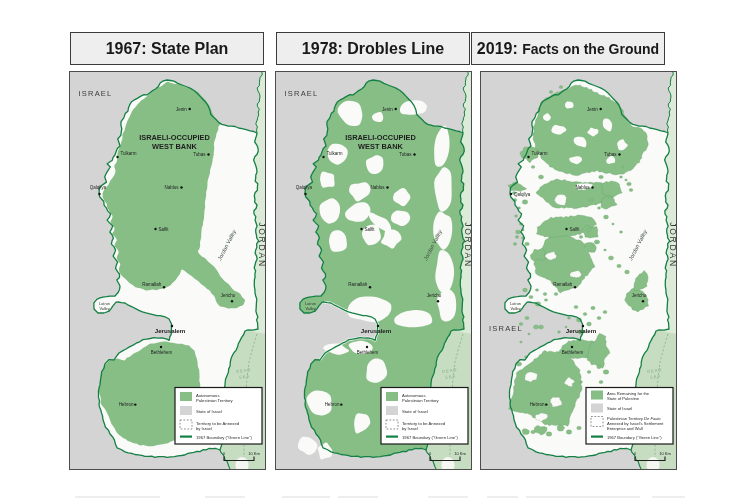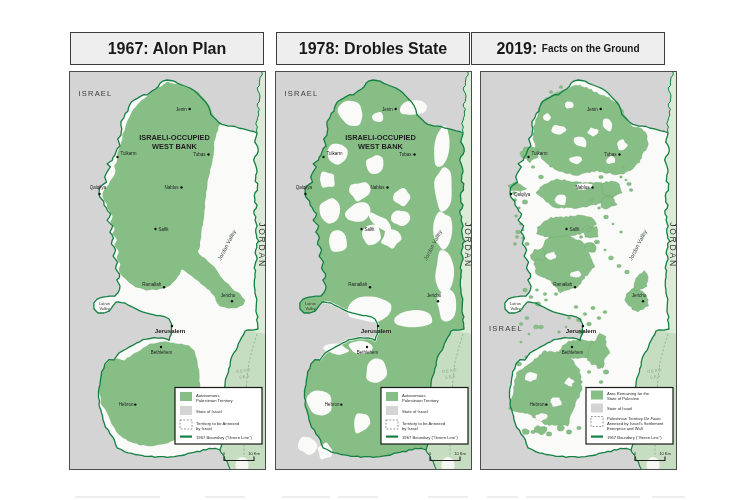--- a/index.html
+++ b/index.html
@@ -1,22 +1,22 @@
 <!DOCTYPE html>
 <html><head><meta charset="utf-8"><style>
 html,body{margin:0;padding:0;background:#fff;width:750px;height:500px;overflow:hidden}
 body{font-family:"Liberation Sans",sans-serif;position:relative;will-change:transform}
 .tbox{position:absolute;top:32px;width:192px;height:31px;background:#eee;border:1.5px solid #3b3b3b;display:flex;align-items:center;justify-content:center;font-weight:bold;color:#191919}
 </style></head><body>
 
-<div class="tbox" style="left:70px;font-size:16px">1967: Alon Plan</div>
-
-<div class="tbox" style="left:276px;font-size:16px">1978: Drobles State</div>
-
-<div class="tbox" style="left:471px;font-size:16px">2019:&nbsp;<span style="font-size:10px">Facts on the Ground</span></div>
+<div class="tbox" style="left:70px;font-size:16px">1967: State Plan</div>
+
+<div class="tbox" style="left:276px;font-size:16px">1978: Drobles Line</div>
+
+<div class="tbox" style="left:471px;font-size:16px">2019:&nbsp;<span style="font-size:14px">Facts on the Ground</span></div>
 
 <div style="position:absolute;left:69px;top:71px;width:195px;height:397px;border:1px solid #4c4c4c"></div>
 <svg width="195" height="397" viewBox="0 0 195 397" style="position:absolute;top:72px;left:70px">
 
 <rect x="0" y="0" width="195" height="397" fill="#d4d4d4"></rect>
 
 <path d="M192.0,0.0 L192.2,2.9 L190.2,5.2 L189.7,7.9 L189.4,10.7 L189.4,13.5 L187.2,16.0 L187.9,18.9 L189.3,21.3 L190.0,24.0 L189.6,26.9 L189.2,29.8 L187.3,32.0 L187.5,34.7 L189.4,37.1 L188.2,40.0 L188.7,42.9 L187.7,45.6 L187.2,48.0 L185.8,51.9 L187.4,55.0 L186.5,57.8 L187.0,61.0 L186.4,64.0 L185.4,66.9 L184.7,70.0 L186.7,72.8 L187.9,75.7 L188.3,79.0 L187.1,82.2 L184.8,84.7 L183.6,88.0 L184.8,91.1 L185.9,94.0 L186.7,97.0 L187.0,100.2 L185.8,103.0 L185.7,106.0 L185.2,109.3 L187.8,111.7 L187.4,115.0 L187.4,118.3 L185.0,120.8 L184.3,124.0 L184.9,127.0 L184.7,130.1 L187.0,133.0 L186.2,136.2 L183.9,138.8 L184.0,142.0 L185.8,144.7 L185.1,148.3 L186.1,151.0 L187.1,154.2 L185.8,157.0 L185.7,160.0 L186.4,162.9 L186.8,166.1 L188.7,169.0 L186.6,171.9 L186.9,175.3 L185.7,178.0 L185.1,181.1 L186.5,184.0 L187.2,187.0 L185.8,189.9 L185.0,193.0 L184.2,196.0 L185.6,198.8 L184.9,202.1 L185.1,205.0 L184.4,207.8 L184.3,210.9 L184.3,214.0 L184.9,217.3 L185.0,220.7 L185.7,224.0 L186.8,227.0 L186.5,230.0 L186.3,233.0 L186.2,236.0 L185.9,239.1 L186.7,242.0 L187.9,244.9 L186.6,248.1 L187.6,251.0 L187.7,254.0 L188.0,257.0 L183.0,258.1 L178.0,257.9 L175.0,259.0 L173.7,262.5 L171.5,265.6 L169.9,268.9 L168.3,271.8 L167.5,275.1 L166.2,278.1 L164.1,280.5 L162.5,283.2 L161.2,286.1 L160.3,290.0 L160.1,294.0 L158.7,296.9 L158.4,300.1 L157.3,303.1 L155.6,306.9 L155.1,311.0 L154.9,314.0 L154.0,317.0 L153.9,320.0 L154.4,324.0 L153.9,328.0 L153.6,331.0 L153.8,334.0 L153.1,337.0 L153.4,340.0 L152.9,343.0 L152.9,346.0 L152.5,349.0 L151.5,352.0 L152.1,355.3 L151.5,358.7 L152.1,362.0 L152.4,366.0 L152.6,370.0 L151.3,373.9 L150.0,378.0 L154.0,385.0 L158.0,392.0 L160.0,397.0 L196.0,397.0 L196.0,0.0 Z" fill="#dcebd7"></path>
 
 <path d="M175.0,259.0 L173.7,262.5 L171.5,265.6 L169.9,268.9 L168.3,271.8 L167.5,275.1 L166.2,278.1 L164.1,280.5 L162.5,283.2 L161.2,286.1 L160.3,290.0 L160.1,294.0 L158.7,296.9 L158.4,300.1 L157.3,303.1 L155.6,306.9 L155.1,311.0 L154.9,314.0 L154.0,317.0 L153.9,320.0 L154.4,324.0 L153.9,328.0 L153.6,331.0 L153.8,334.0 L153.1,337.0 L153.4,340.0 L152.9,343.0 L152.9,346.0 L152.5,349.0 L151.5,352.0 L152.1,355.3 L151.5,358.7 L152.1,362.0 L152.4,366.0 L152.6,370.0 L151.3,373.9 L150.0,378.0 L154.0,385.0 L158.0,392.0 L160.0,397.0 L196.0,397.0 L196.0,262.0 L180.0,259.0 Z" fill="#c6ddc1"></path>
 

